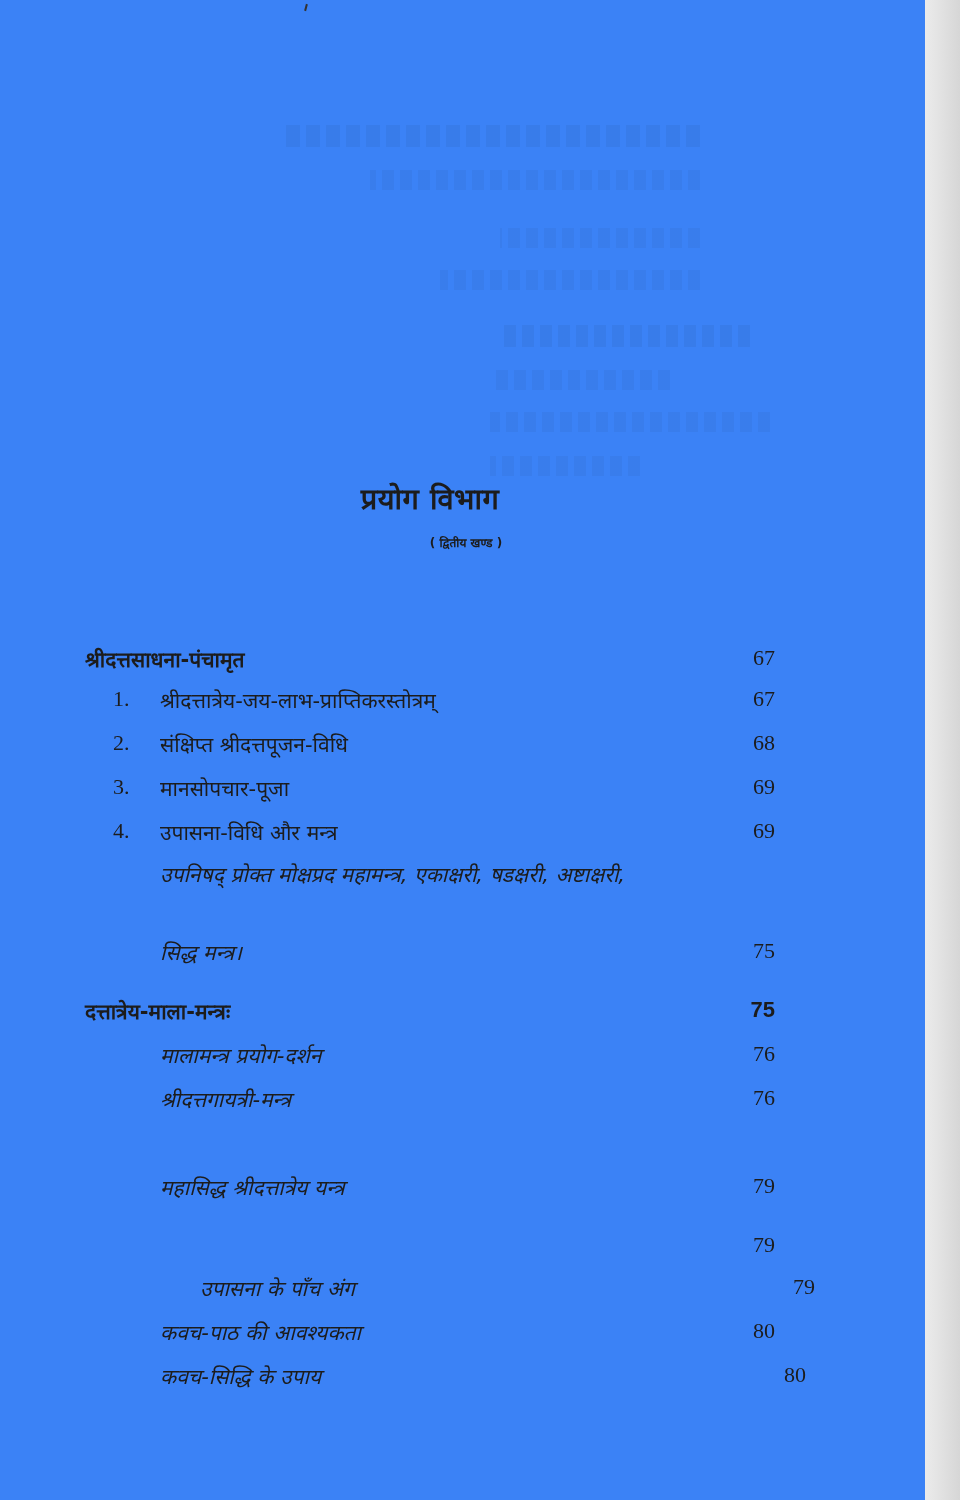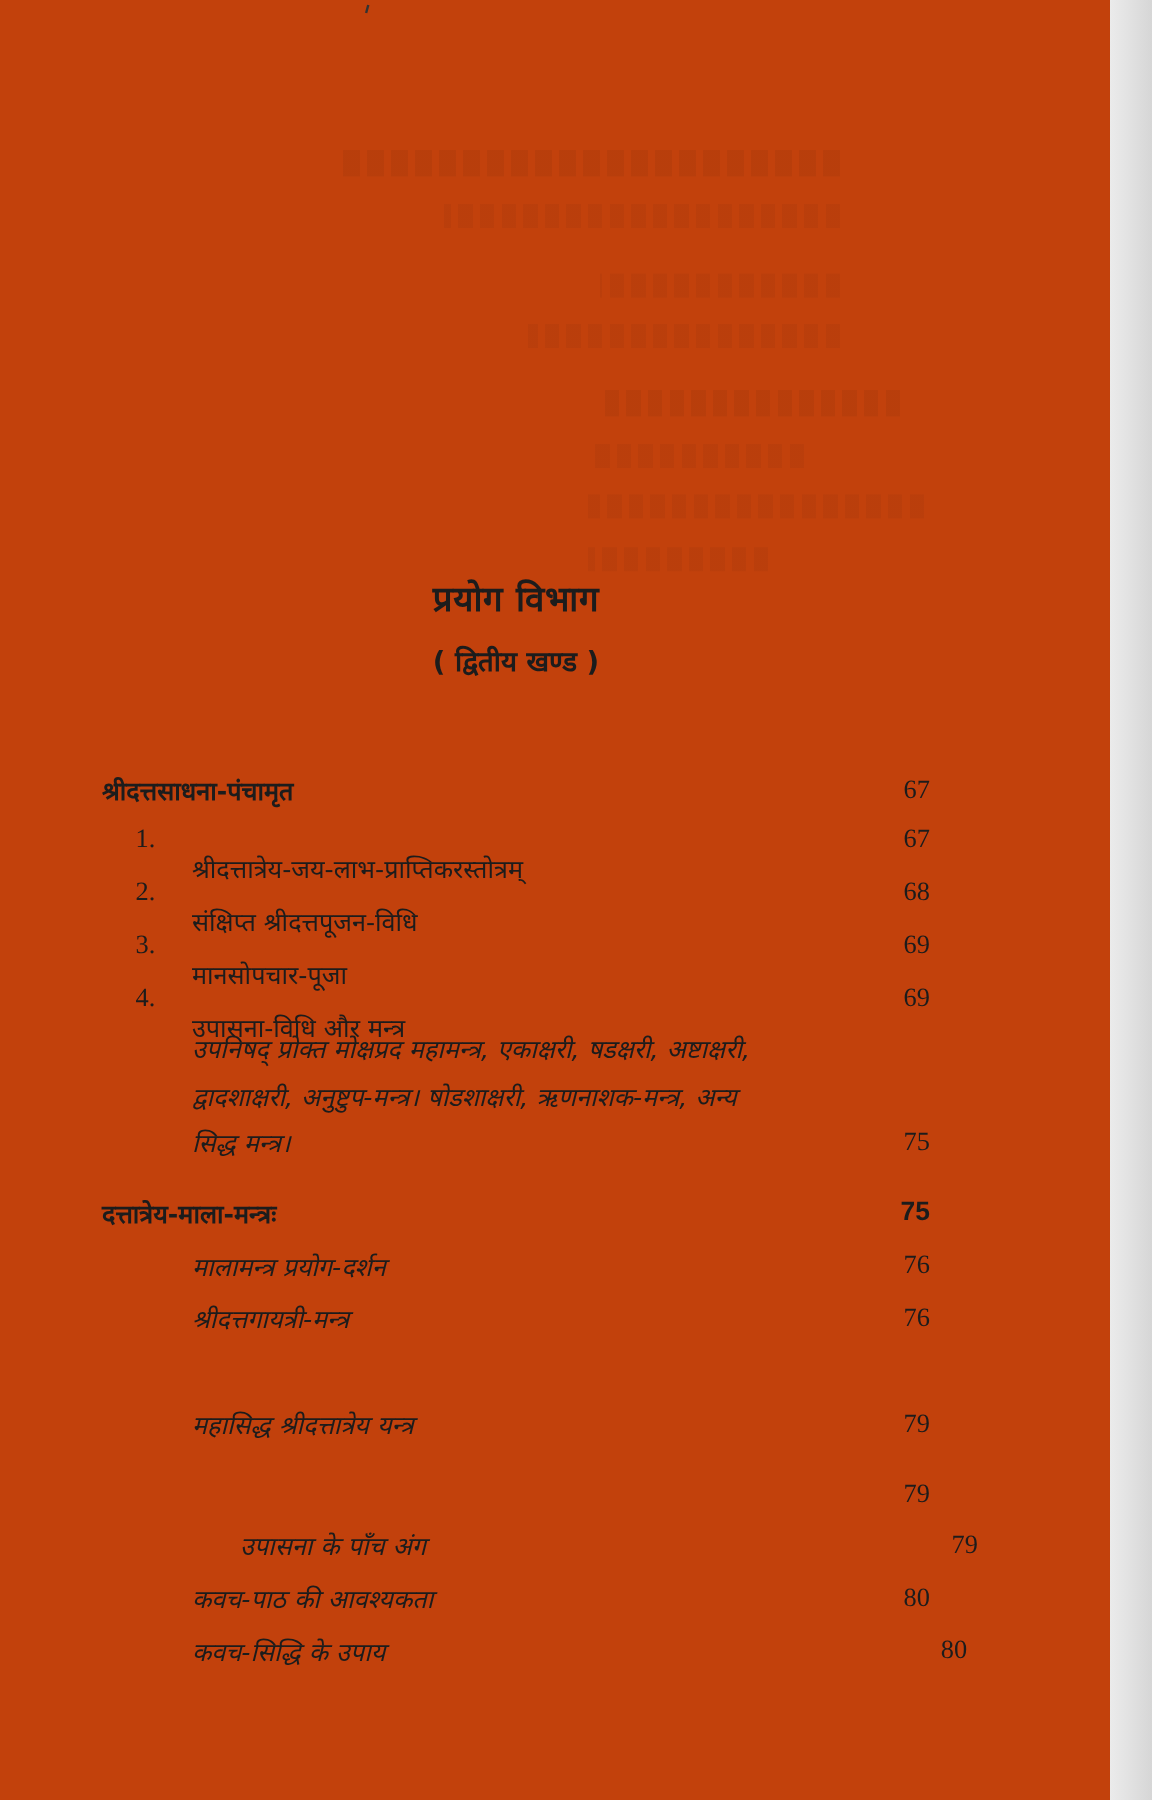--- a/index.html
+++ b/index.html
@@ -13,21 +13,21 @@
       position: relative;
       overflow: hidden;
       font-family: "DejaVu Sans", "Liberation Sans", sans-serif;
       color: #1c1c1c;
     }
     .page {
       position: absolute;
       left: 0; top: 0;
       width: 925px;
       height: 1500px;
-      background: #c2410c;
+      background: #3b82f6;
     }
     .gutter {
       position: absolute;
       right: 0; top: 0;
       width: 35px;
       height: 1500px;
       background: linear-gradient(to right, #ebebeb 0%, #e3e3e3 40%, #d6d6d6 100%);
     }
     .ghost {
       position: absolute;
@@ -47,22 +47,23 @@
       top: 478px;
       left: 0;
       width: 860px;
       font-size: 29px;
       font-weight: bold;
       letter-spacing: 0.5px;
       padding-left: 0;
     }
     .heading-sub {
       top: 534px;
-      font-size: 23px;
+      font-size: 12px;
       font-weight: bold;
+      padding-left: 36px;
     }
     .row {
       position: absolute;
       left: 0;
       width: 925px;
       height: 36px;
     }
     .row .num {
       position: absolute;
       left: 113px;
@@ -75,21 +76,21 @@
       white-space: nowrap;
     }
     .row .page-no {
       position: absolute;
       right: 150px;
       font-family: "Liberation Serif", serif;
       font-size: 22px;
       text-align: left;
     }
     .section .label { left: 85px; font-weight: bold; }
-    .numbered .label { left: 160px; margin-top: 24px; }
+    .numbered .label { left: 160px; }
     .sub .label { left: 160px; font-style: italic; }
     .bold-num { font-family: "Liberation Sans", sans-serif !important; font-weight: bold; }
     .mark {
       position: absolute;
       left: 305px; top: 4px;
       width: 2px; height: 7px;
       background: #333;
       transform: rotate(15deg);
     }
   </style>
@@ -132,23 +133,20 @@
   </div>
   <div class="row numbered" style="top:818px;">
     <span class="num">4.</span>
     <span class="label">उपासना-विधि और मन्त्र</span>
     <span class="page-no">69</span>
   </div>
 
   <div class="row sub" style="top:860px;">
     <span class="label">उपनिषद् प्रोक्त मोक्षप्रद महामन्त्र, एकाक्षरी, षडक्षरी, अष्टाक्षरी,</span>
   </div>
-  <div class="row sub" style="top:900px;">
-    <span class="label">द्वादशाक्षरी, अनुष्टुप-मन्त्र। षोडशाक्षरी, ऋणनाशक-मन्त्र, अन्य</span>
-  </div>
   <div class="row sub" style="top:938px;">
     <span class="label">सिद्ध मन्त्र।</span>
     <span class="page-no">75</span>
   </div>
 
   <div class="row section" style="top:997px;">
     <span class="label">दत्तात्रेय-माला-मन्त्रः</span>
     <span class="page-no bold-num">75</span>
   </div>
   <div class="row sub" style="top:1041px;">

